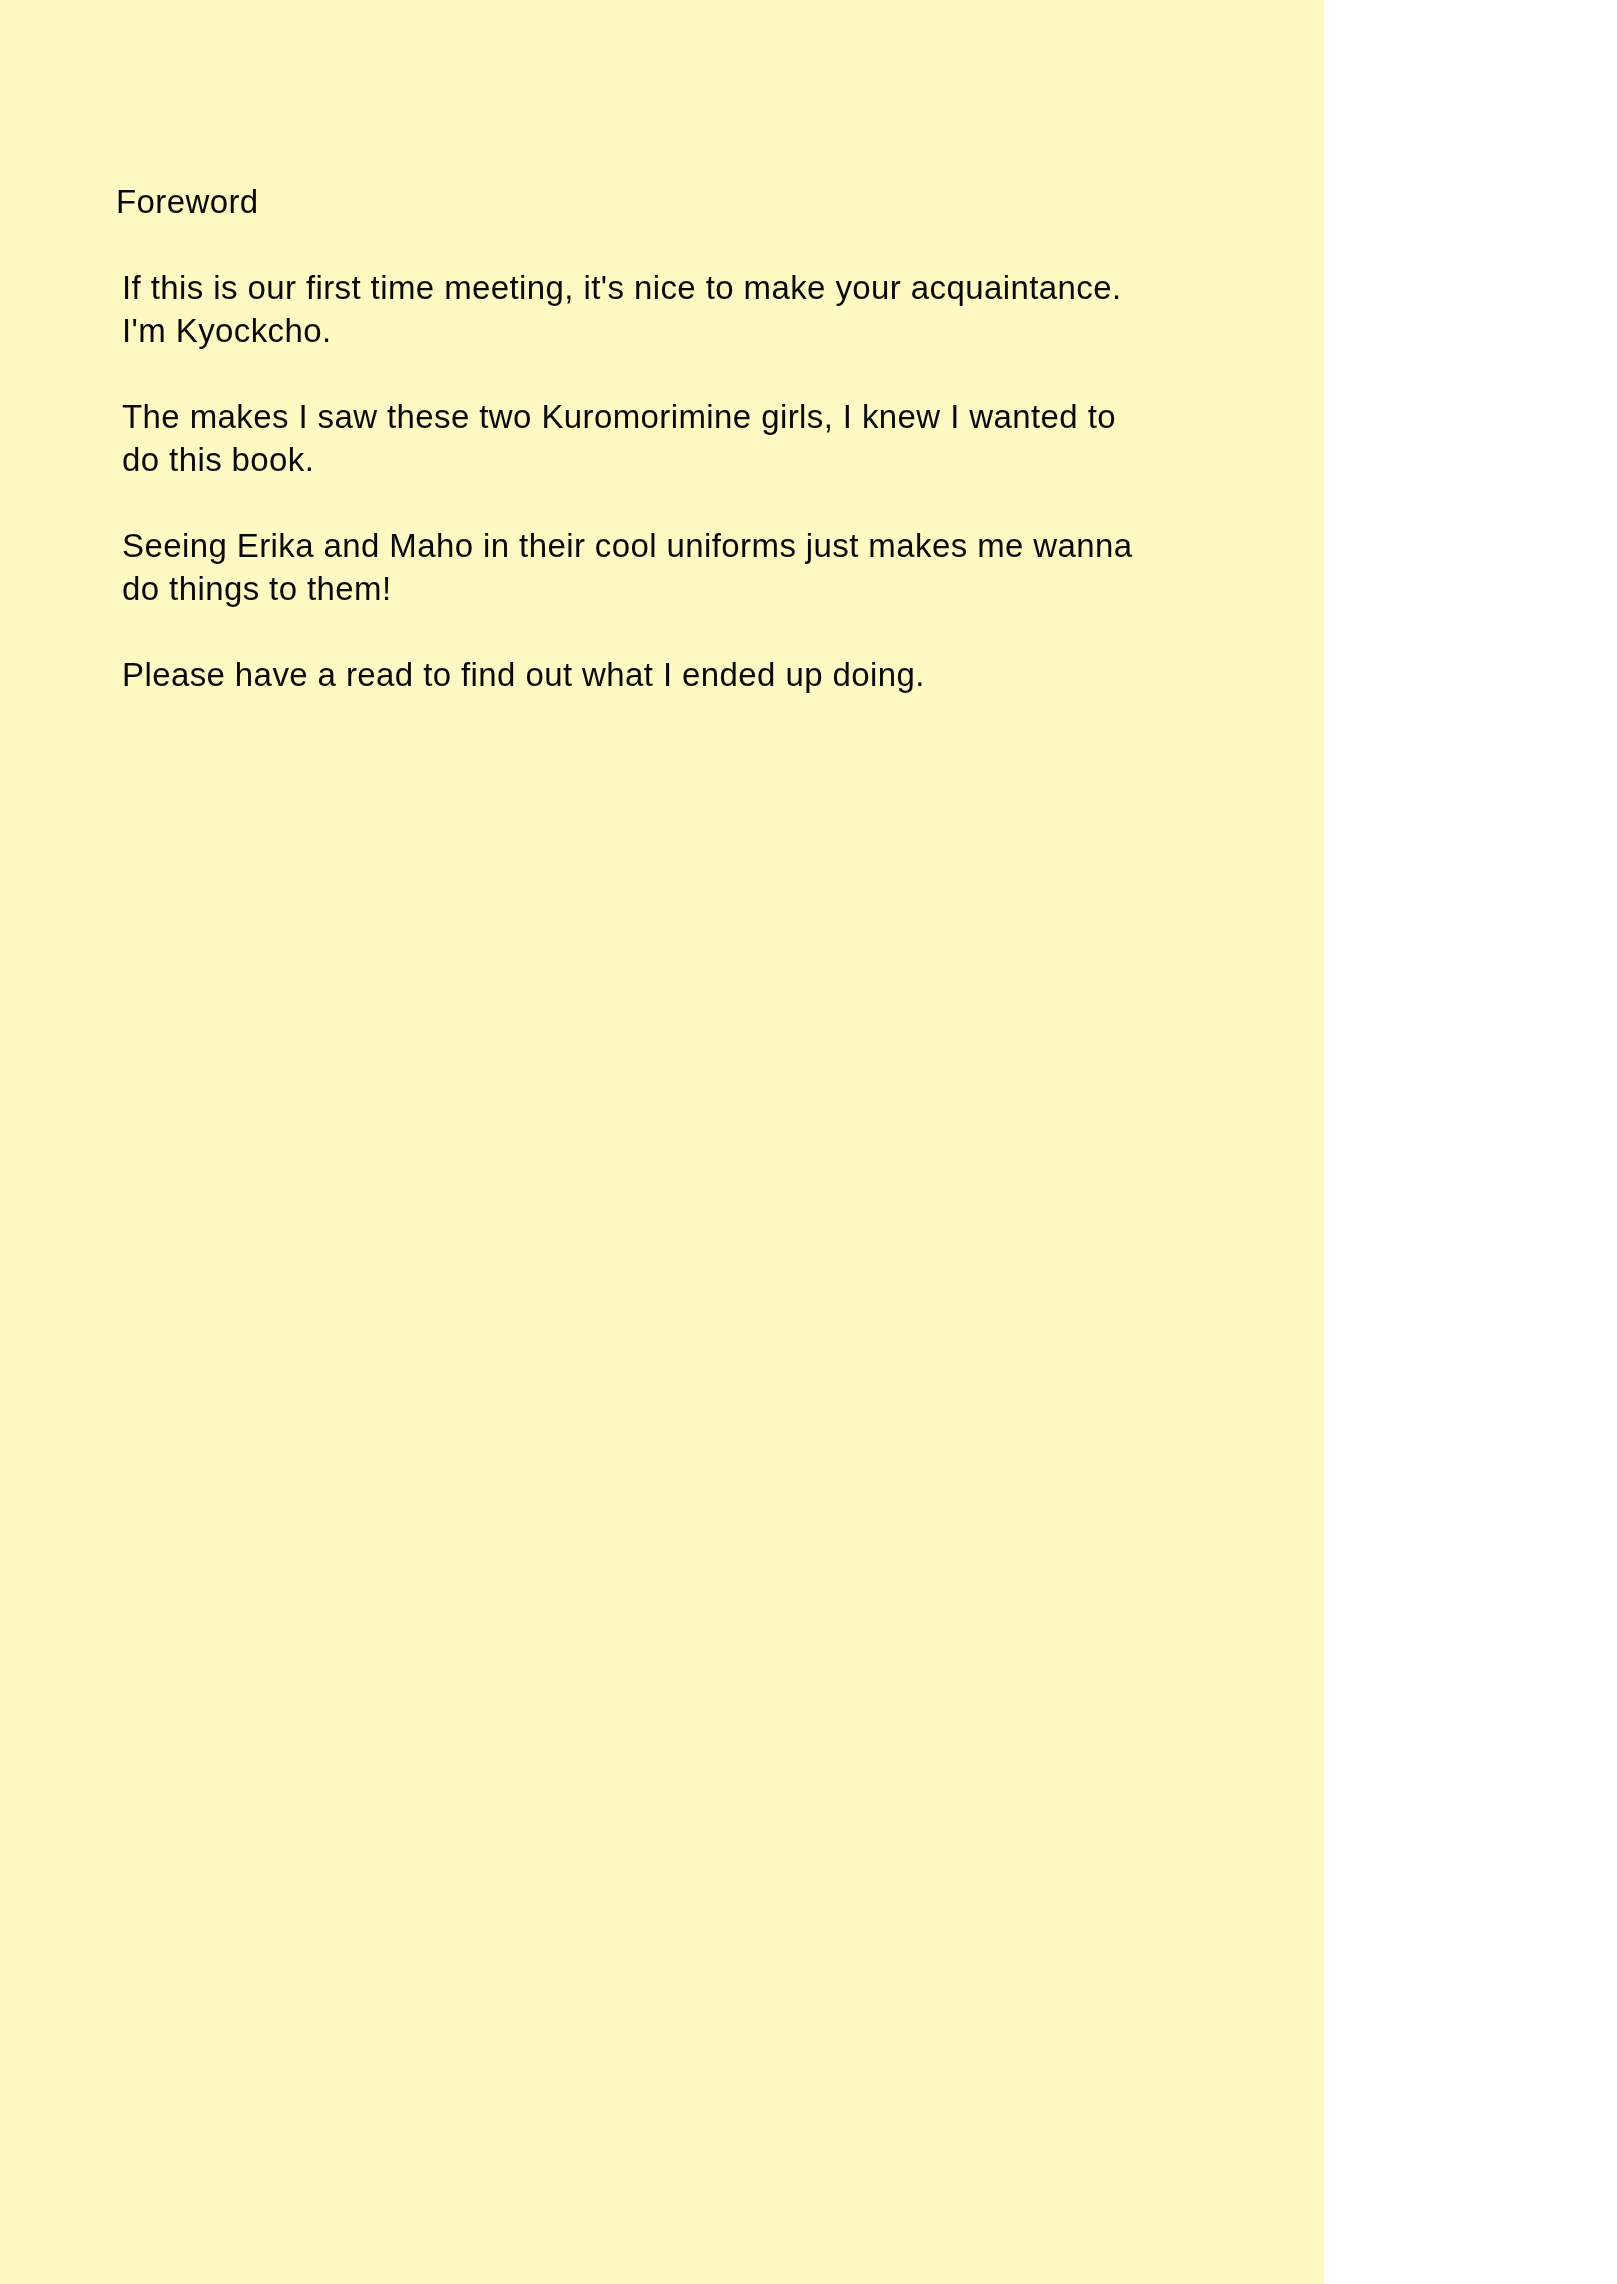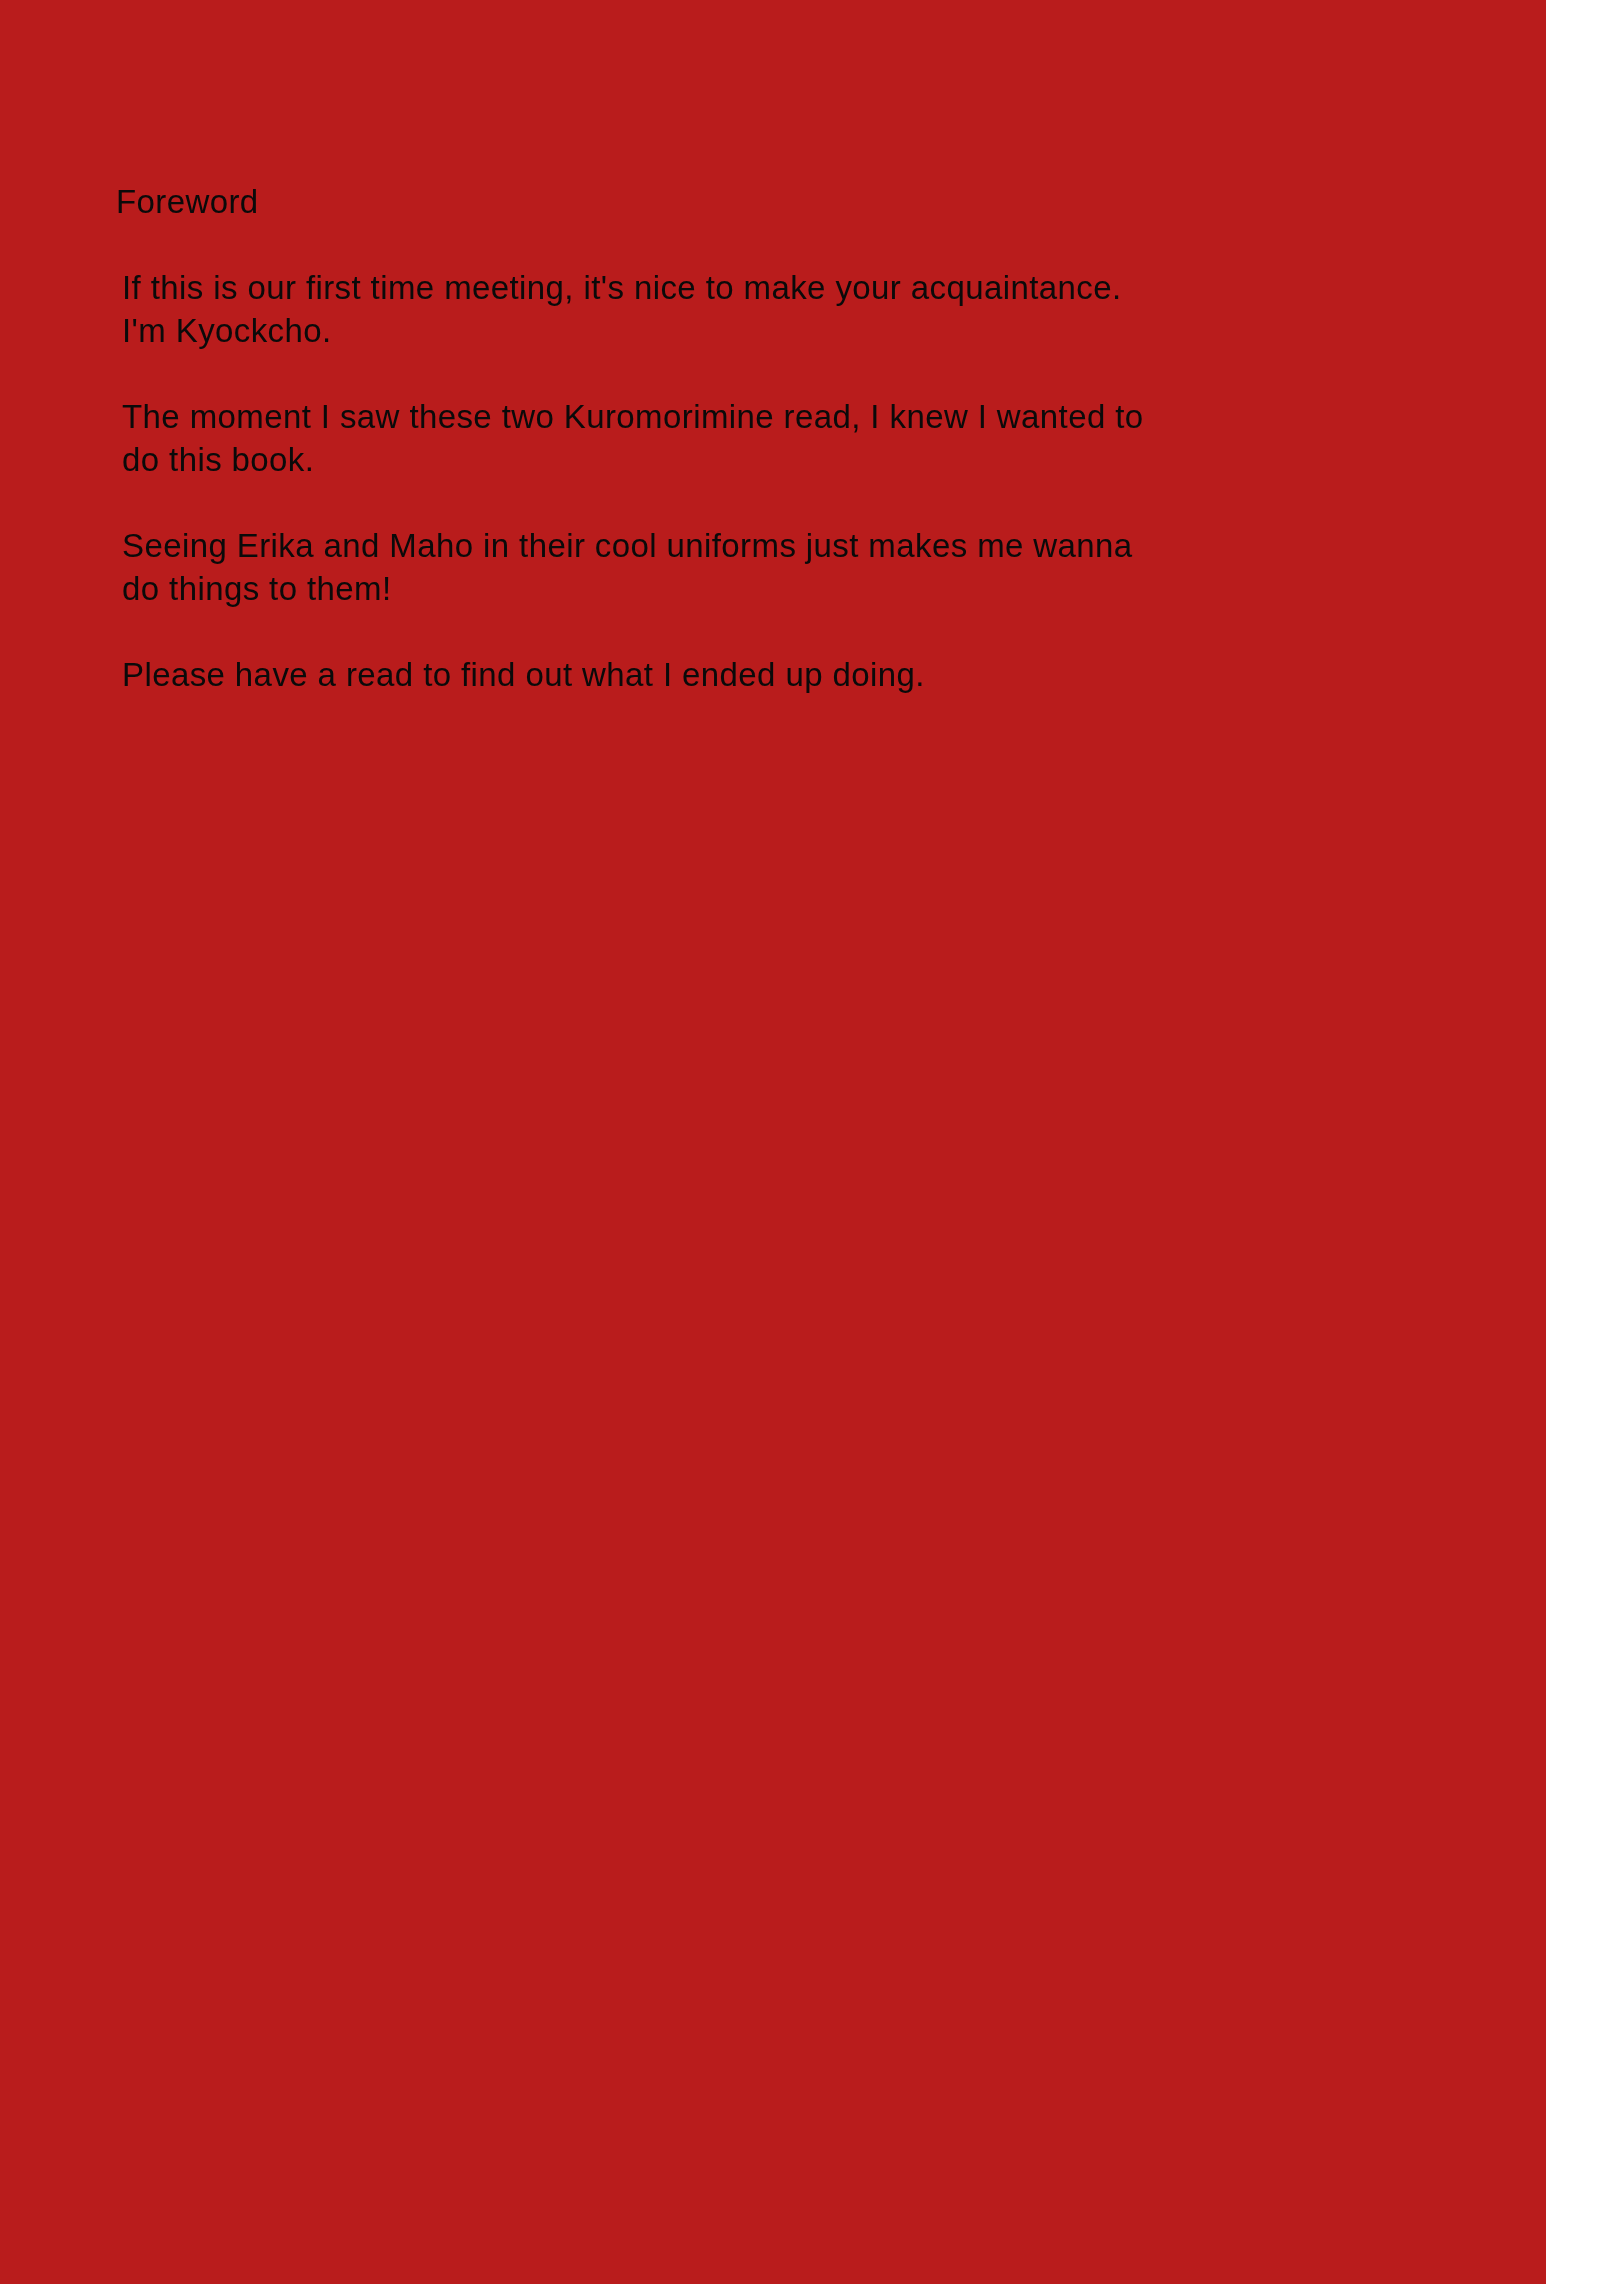--- a/index.html
+++ b/index.html
@@ -2,23 +2,23 @@
 <html style="font-size:11.4px"><head>
 <meta charset="utf-8">
 <style>
   html, body {
     margin: 0;
     padding: 0;
     background: #ffffff;
   }
   .page {
     position: relative;
-    width: 1546px;
+    width: 1324px;
     height: 2284px;
-    background: #b91c1c;
+    background: #fef9c3;
     overflow: hidden;
     font-family: "Liberation Sans", sans-serif;
     color: #0a0a0a;
   }
   .content {
     position: absolute;
     top: 180px;
     left: 116px;
     width: 1328px;
   }
@@ -39,20 +39,20 @@
   }
 </style>
 </head>
 <body>
 
 <div class="page">
   <div class="content">
     <h1 class="heading">Foreword</h1>
     <p class="para">If this is our first time meeting, it's nice to make your acquaintance.
 I'm Kyockcho.</p>
-    <p class="para">The moment I saw these two Kuromorimine read, I knew I wanted to
+    <p class="para">The makes I saw these two Kuromorimine girls, I knew I wanted to
 do this book.</p>
     <p class="para">Seeing Erika and Maho in their cool uniforms just makes me wanna
 do things to them!</p>
     <p class="para">Please have a read to find out what I ended up doing.</p>
   </div>
 </div>
 
 
 </body></html>

